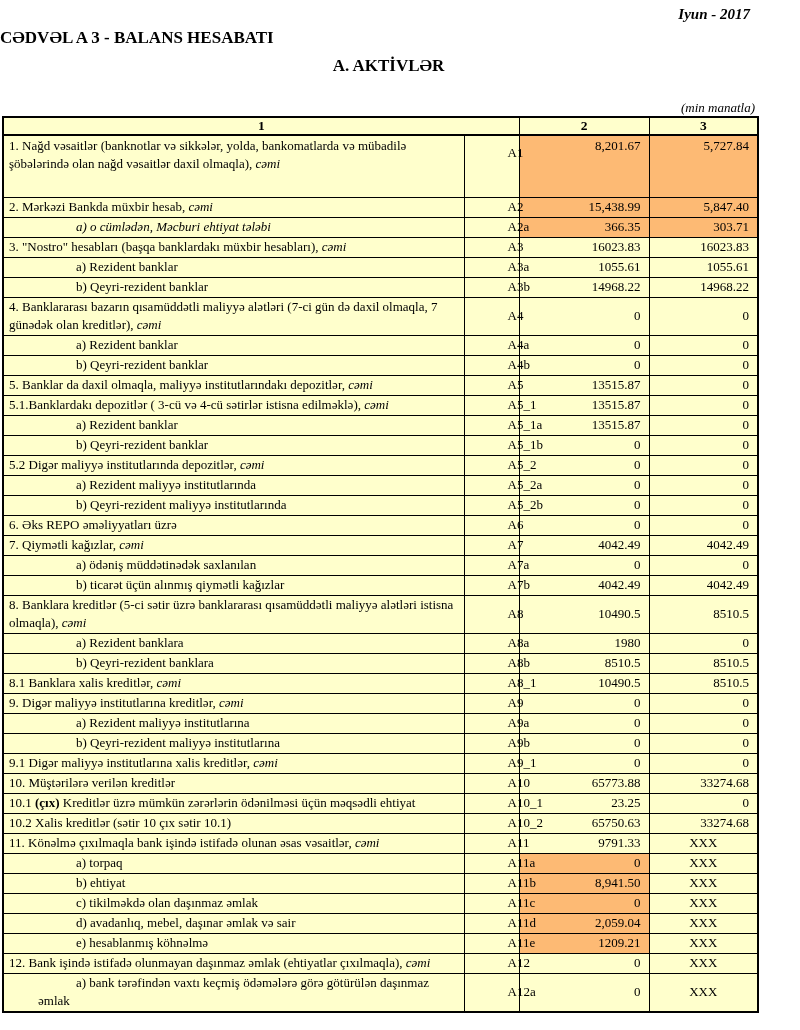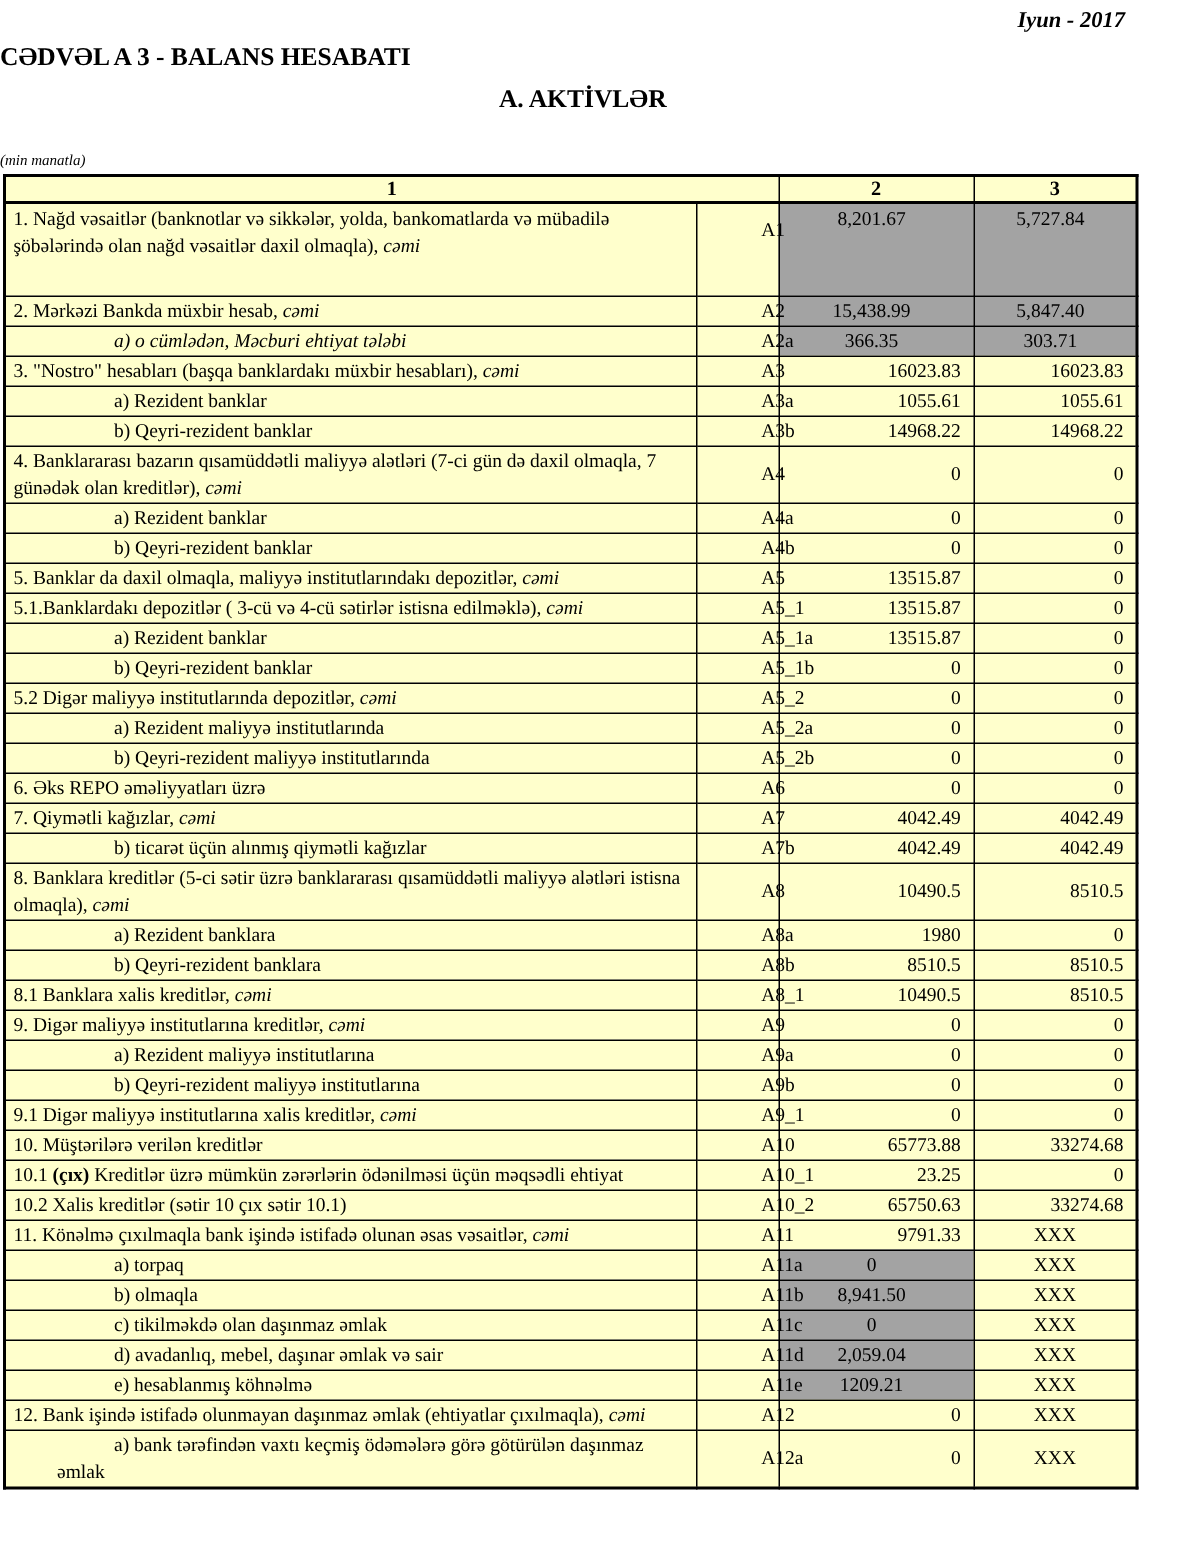--- a/index.html
+++ b/index.html
@@ -9,21 +9,21 @@
   }
   .page{position:relative;width:800px;height:841px;}
   .date-line{
     text-align:right;padding:6px 50px 0 0;font-weight:bold;font-style:italic;
     font-size:15px;line-height:17px;
   }
   .title-wrap{width:757px;}
   .title-1{text-align:left;font-weight:bold;font-size:17px;margin-top:5px;line-height:20px;}
   .title-2{text-align:center;font-weight:bold;font-size:17px;margin-top:8px;line-height:20px;margin-left:20px;}
   .unit-note{
-    width:755px;font-style:italic;font-size:10px;
+    width:755px;text-align:right;font-style:italic;font-size:13px;
     margin-top:24px;padding-right:2px;line-height:15px;
   }
   table.assets{
     border-collapse:collapse;table-layout:fixed;width:755px;margin:1px 0 0 2px;
     border:2px solid #000;
   }
   th,td{border:1px solid #000;}
   thead th{
     background:#FFFFCC;font-weight:bold;font-size:13.5px;line-height:16.5px;
     padding:3px 4px;text-align:center;vertical-align:middle;
@@ -34,21 +34,21 @@
     text-align:center;font-size:13.5px;line-height:16px;padding:0 2px;
   }
   tbody td{
     background:#FFFFCC;font-size:13px;line-height:18px;padding:0.5px 2px;
     vertical-align:middle;
   }
   td.desc{padding-left:5px;padding-right:3px;}
   td.desc.sub{text-indent:38px;padding-left:34px;}
   td.code{text-align:center;padding-left:43px;}
   td.val{text-align:right;padding-right:8px;}
-  td.val.white{background:#a3a3a3;text-align:center;}
+  td.val.white{background:#fdba74;}
   td.val.xxx{text-align:center;padding-right:2px;}
   tr.tall td{height:52px;vertical-align:top;}
   tr.tall td.code{padding-top:8px;}
   .b{font-weight:bold;}
   .i{font-style:italic;}
 </style>
 </head>
 <body>
 
 <div class="page">
@@ -179,20 +179,26 @@
           <td class="val">0</td>
           <td class="val">0</td>
         </tr>
         <tr>
           <td class="desc"><span>7. Qiymətli kağızlar, </span><span class="i">cəmi</span></td>
           <td class="code">A7</td>
           <td class="val">4042.49</td>
           <td class="val">4042.49</td>
         </tr>
         <tr>
+          <td class="desc sub"><span>a) ödəniş müddətinədək saxlanılan</span></td>
+          <td class="code">A7a</td>
+          <td class="val">0</td>
+          <td class="val">0</td>
+        </tr>
+        <tr>
           <td class="desc sub"><span>b) ticarət üçün alınmış qiymətli kağızlar</span></td>
           <td class="code">A7b</td>
           <td class="val">4042.49</td>
           <td class="val">4042.49</td>
         </tr>
         <tr>
           <td class="desc"><span>8. Banklara kreditlər (5-ci sətir üzrə banklararası qısamüddətli maliyyə alətləri istisna olmaqla), </span><span class="i">cəmi</span></td>
           <td class="code">A8</td>
           <td class="val">10490.5</td>
           <td class="val">8510.5</td>
@@ -263,21 +269,21 @@
           <td class="val">9791.33</td>
           <td class="val xxx">XXX</td>
         </tr>
         <tr>
           <td class="desc sub"><span>a) torpaq</span></td>
           <td class="code">A11a</td>
           <td class="val white">0</td>
           <td class="val xxx">XXX</td>
         </tr>
         <tr>
-          <td class="desc sub"><span>b) olmaqla</span></td>
+          <td class="desc sub"><span>b) ehtiyat</span></td>
           <td class="code">A11b</td>
           <td class="val white">8,941.50</td>
           <td class="val xxx">XXX</td>
         </tr>
         <tr>
           <td class="desc sub"><span>c) tikilməkdə olan daşınmaz əmlak</span></td>
           <td class="code">A11c</td>
           <td class="val white">0</td>
           <td class="val xxx">XXX</td>
         </tr>

